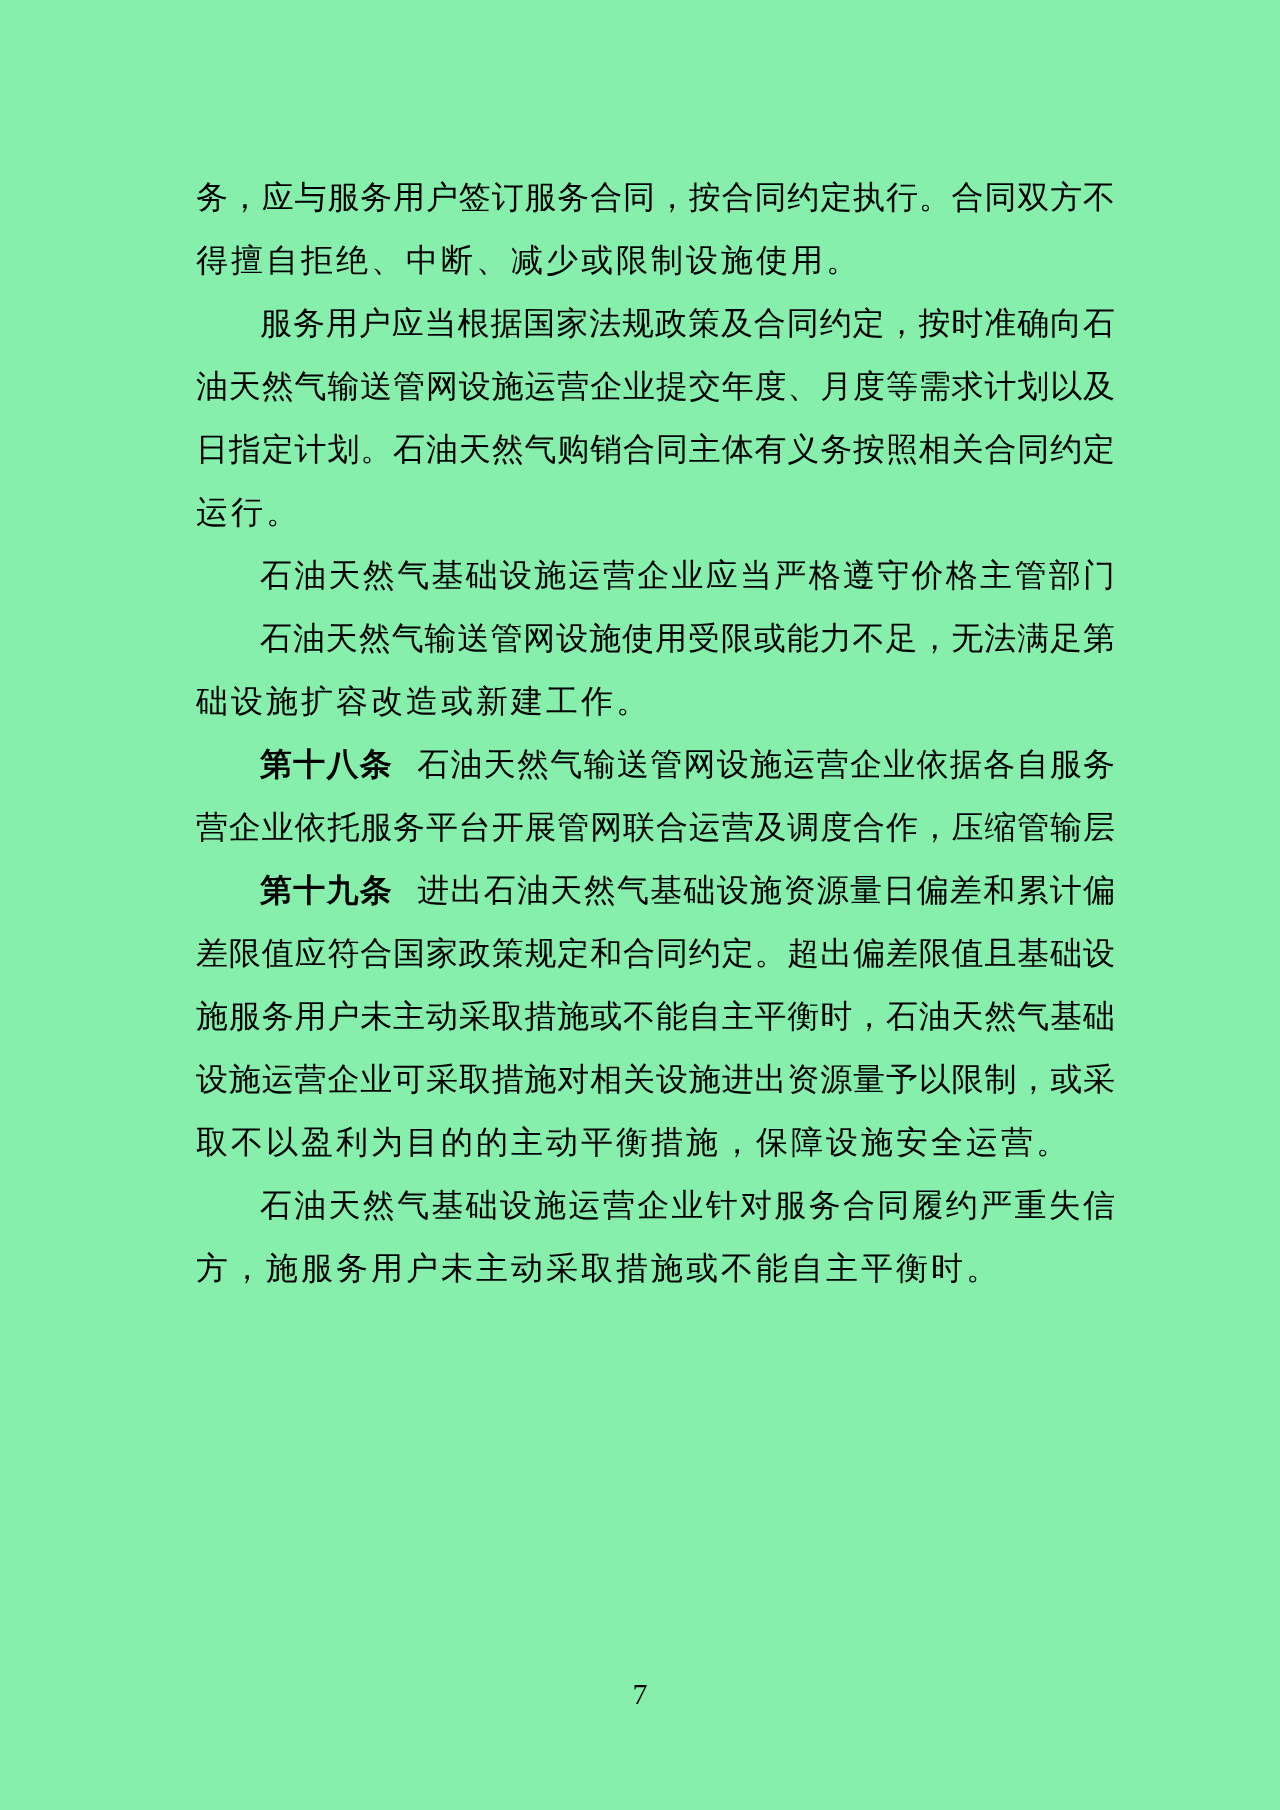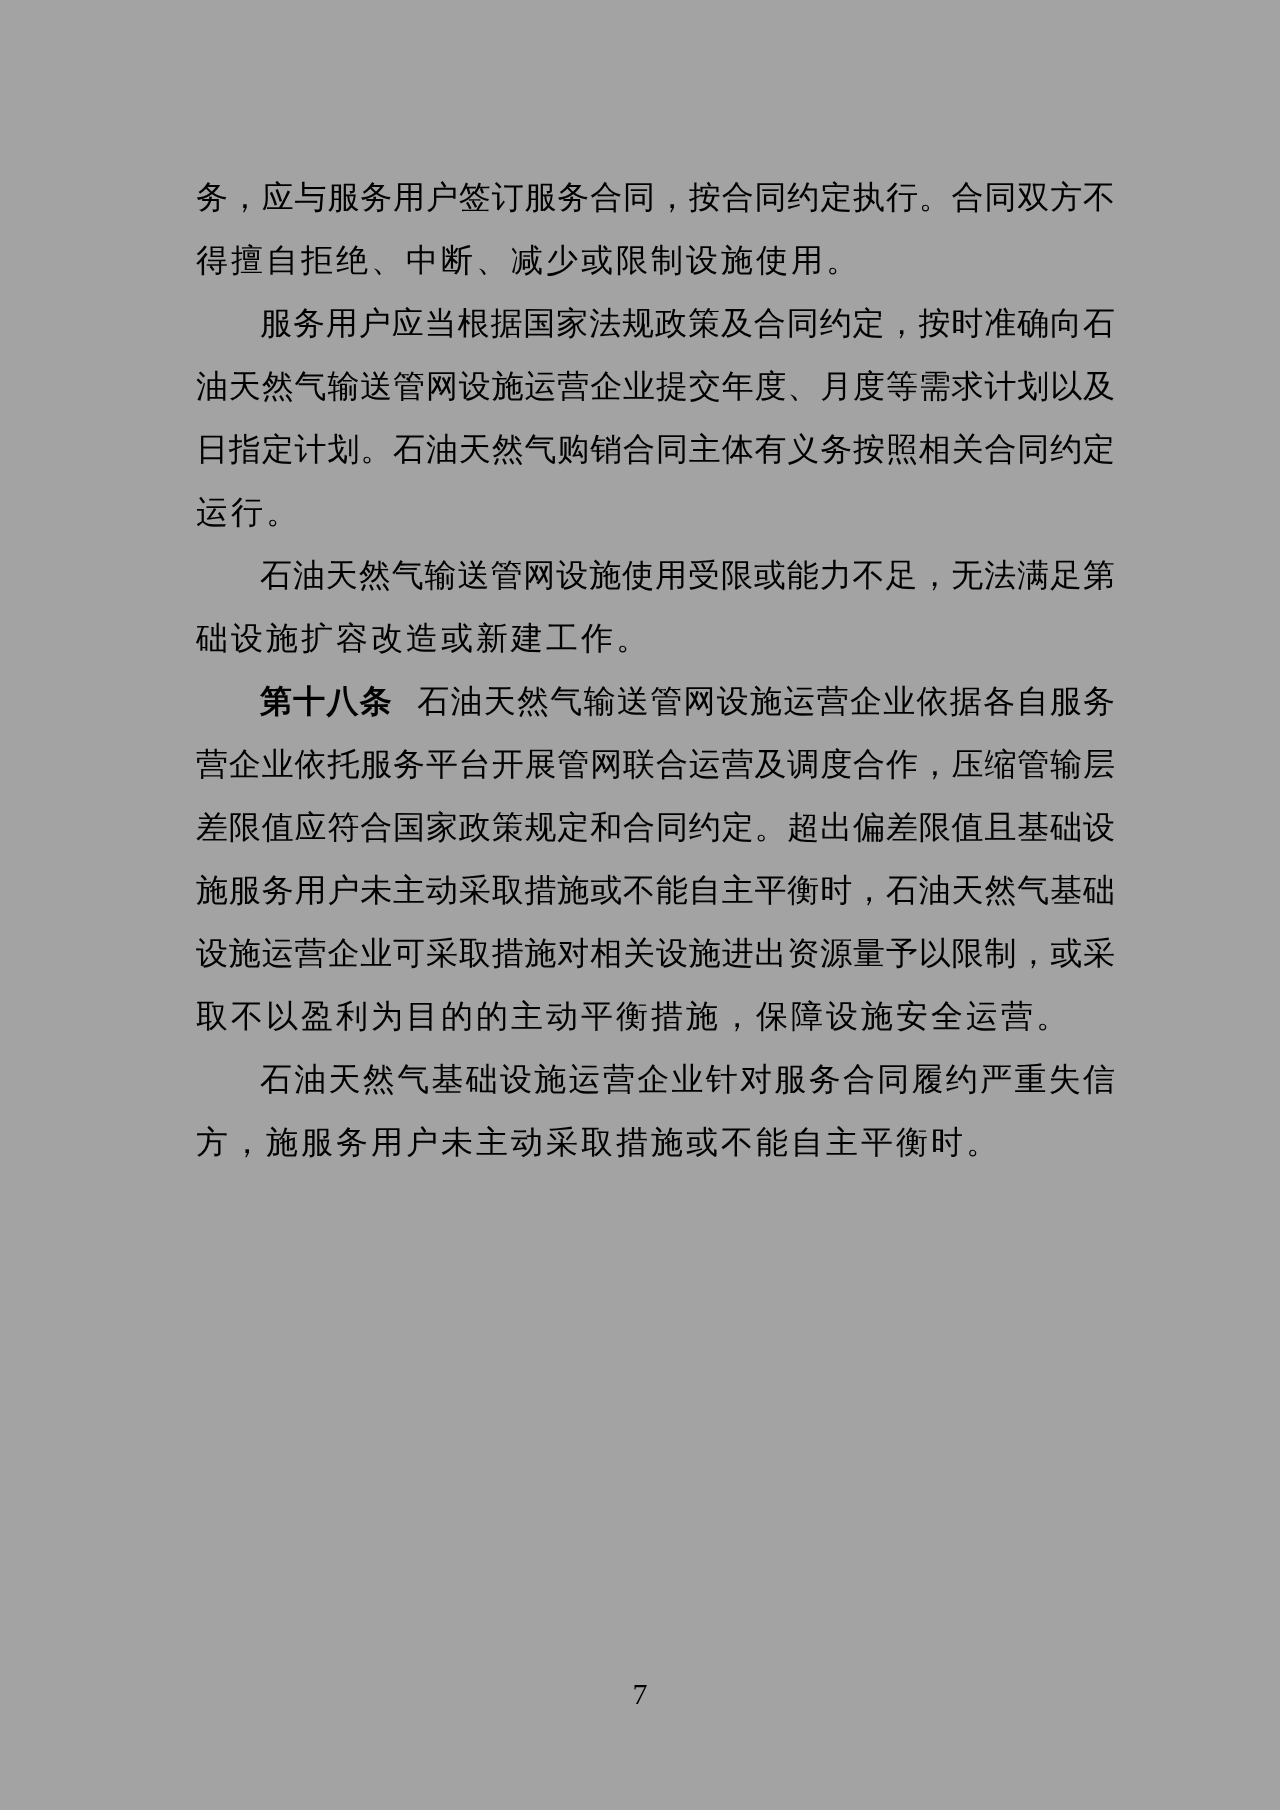--- a/index.html
+++ b/index.html
@@ -4,21 +4,21 @@
 <style>
   html, body {
     margin: 0;
     padding: 0;
     background: #ffffff;
   }
   .page {
     position: relative;
     width: 1280px;
     height: 1810px;
-    background: #a3a3a3;
+    background: #86efac;
     overflow: hidden;
     font-family: "Liberation Serif", "DejaVu Serif", serif;
     color: #000000;
   }
   .text-block {
     position: absolute;
     left: 196px;
     top: 166px;
     width: 919px;
     font-size: 32px;
@@ -58,24 +58,26 @@
 <body>
 
 <div class="page">
   <div class="text-block" id="text-block">
       <div class="line"><span>务，应与服务用户签订服务合同，按合同约定执行。合同双方不</span></div>
       <div class="line last"><span>得擅自拒绝、中断、减少或限制设施使用。</span></div>
       <div class="line indent"><span>服务用户应当根据国家法规政策及合同约定，按时准确向石</span></div>
       <div class="line"><span>油天然气输送管网设施运营企业提交年度、月度等需求计划以及</span></div>
       <div class="line"><span>日指定计划。石油天然气购销合同主体有义务按照相关合同约定</span></div>
       <div class="line last"><span>运行。</span></div>
+      <div class="line indent"><span>石油天然气基础设施运营企业应当严格遵守价格主管部门</span></div>
       <div class="line indent"><span>石油天然气输送管网设施使用受限或能力不足，无法满足第</span></div>
       <div class="line last"><span>础设施扩容改造或新建工作。</span></div>
       <div class="line indent"><b class="head">第十八条</b><span>石油天然气输送管网设施运营企业依据各自服务</span></div>
       <div class="line"><span>营企业依托服务平台开展管网联合运营及调度合作，压缩管输层</span></div>
+      <div class="line indent"><b class="head">第十九条</b><span>进出石油天然气基础设施资源量日偏差和累计偏</span></div>
       <div class="line"><span>差限值应符合国家政策规定和合同约定。超出偏差限值且基础设</span></div>
       <div class="line"><span>施服务用户未主动采取措施或不能自主平衡时，石油天然气基础</span></div>
       <div class="line"><span>设施运营企业可采取措施对相关设施进出资源量予以限制，或采</span></div>
       <div class="line last"><span>取不以盈利为目的的主动平衡措施，保障设施安全运营。</span></div>
       <div class="line indent"><span>石油天然气基础设施运营企业针对服务合同履约严重失信</span></div>
       <div class="line last"><span>方，施服务用户未主动采取措施或不能自主平衡时。</span></div>
     </div>
   <div class="page-number">7</div>
 </div>
 

